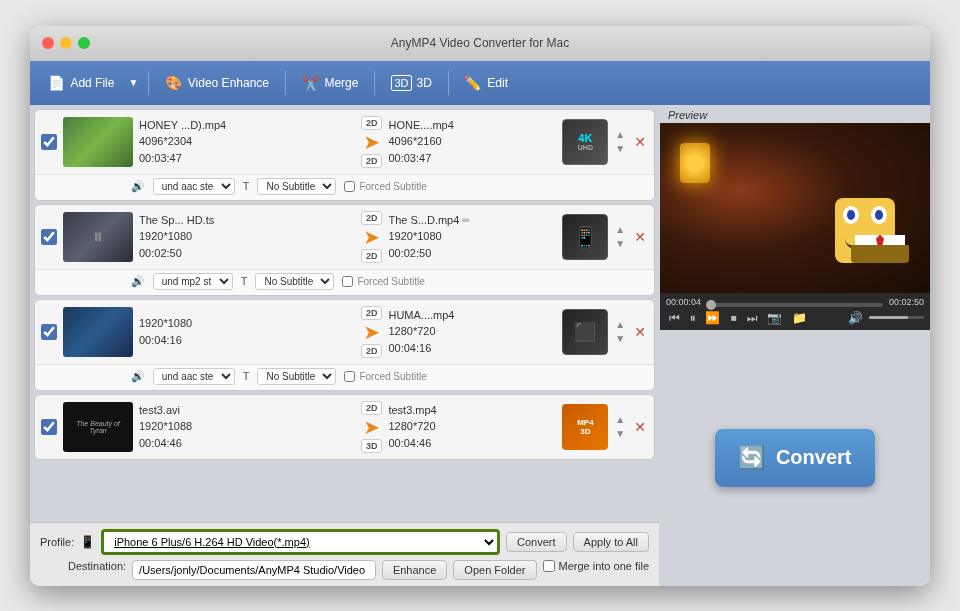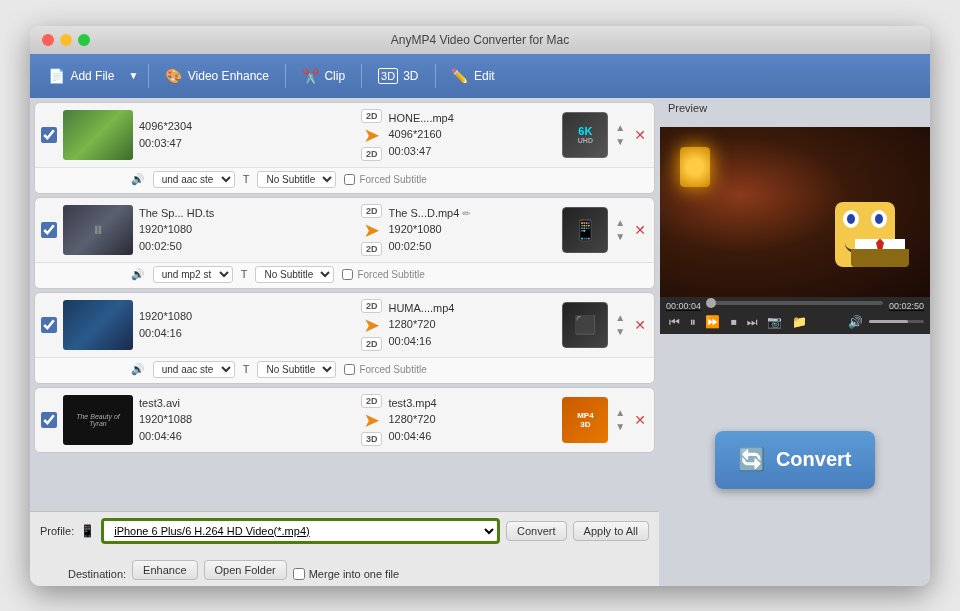--- a/index.html
+++ b/index.html
@@ -19,21 +19,21 @@
       background: #f0f0f0;
       border-radius: 10px;
       box-shadow: 0 8px 30px rgba(0,0,0,0.4);
       display: flex;
       flex-direction: column;
       overflow: hidden;
     }
     
     .title-bar {
       background: linear-gradient(to bottom, #e0e0e0, #c8c8c8);
-      height: 28px;
+      height: 35px;
       display: flex;
       align-items: center;
       padding: 0 12px;
       flex-shrink: 0;
       border-radius: 10px 10px 0 0;
       position: relative;
     }
     .traffic-lights {
       display: flex;
       gap: 6px;
@@ -280,21 +280,21 @@
     .bottom-bar {
       background: #e8e8e8;
       border-top: 1px solid #c0c0c0;
       padding: 6px 10px;
       flex-shrink: 0;
     }
     .profile-row {
       display: flex;
       align-items: center;
       gap: 6px;
-      margin-bottom: 16px;
+      margin-bottom: 5px;
     }
     .profile-label { font-size: 11px; color: #333; font-weight: 500; }
     .profile-phone-icon { font-size: 12px; color: #555; }
     .profile-select {
       flex: 1;
       font-size: 11px;
       padding: 3px 6px;
       border: 3px solid #4d7c0f;
       border-radius: 4px;
       background: white;
@@ -305,21 +305,21 @@
       font-size: 11px;
       padding: 3px 10px;
       border: 1px solid #bbb;
       border-radius: 4px;
       background: linear-gradient(to bottom, #f5f5f5, #e0e0e0);
       cursor: pointer;
       color: #333;
     }
     .dest-row {
       display: flex;
-      align-items: flex-end;
+      align-items: flex-start;
       gap: 6px;
       padding-left: 28px;
     }
     .dest-label { font-size: 11px; color: #333; font-weight: 500; }
     .dest-input {
       flex: 1;
       font-size: 11px;
       padding: 3px 6px;
       border: 1px solid #bbb;
       border-radius: 4px;
@@ -347,22 +347,23 @@
     .right-panel {
       width: 270px;
       background: #d0d4da;
       display: flex;
       flex-direction: column;
       flex-shrink: 0;
     }
     .preview-label {
       font-size: 11px;
       color: #333;
-      padding: 4px 8px 13px;
+      padding: 4px 8px 2px;
       font-weight: 500;
+      font-style: italic;
     }
     .preview-video {
       width: 100%;
       height: 170px;
       background: #000;
       position: relative;
       overflow: hidden;
     }
     .preview-scene {
       width: 100%;
@@ -454,23 +455,22 @@
     }
     .video-controls {
       background: #2a2a2a;
       padding: 4px 6px;
       display: flex;
       flex-direction: column;
       gap: 3px;
     }
     .progress-row {
       display: flex;
-      align-items: flex-start;
+      align-items: flex-end;
       gap: 6px;
-      text-decoration: underline;
     }
     .time-text {
       font-size: 9px;
       color: #ccc;
       white-space: nowrap;
     }
     .progress-bar-container {
       flex: 1;
       height: 4px;
       background: #555;
@@ -575,21 +575,21 @@
     </button>
     <button class="add-btn-arrow">▼</button>
     <div class="toolbar-divider"></div>
     <button class="toolbar-btn">
       <span class="toolbar-icon">🎨</span>
       <span>Video Enhance</span>
     </button>
     <div class="toolbar-divider"></div>
     <button class="toolbar-btn">
       <span class="toolbar-icon">✂️</span>
-      <span>Clip</span>
+      <span>Merge</span>
     </button>
     <div class="toolbar-divider"></div>
     <button class="toolbar-btn">
       <span class="toolbar-icon" style="font-size:11px;border:1px solid white;padding:1px 2px;border-radius:2px;">3D</span>
       <span>3D</span>
     </button>
     <div class="toolbar-divider"></div>
     <button class="toolbar-btn">
       <span class="toolbar-icon">✏️</span>
       <span>Edit</span>
@@ -599,37 +599,38 @@
   <div class="main-content">
 
     <div class="left-panel">
       <div class="file-list">
 
         <div class="file-item">
           <div class="file-item-main">
             <input type="checkbox" class="file-checkbox" checked="" style="">
             <div class="thumb-nature file-thumb"></div>
             <div class="file-info">
+              <div>HONEY ...D).mp4</div>
               <div>4096*2304</div>
               <div>00:03:47</div>
             </div>
             <div class="arrow-area">
               <span class="mode-badge">2D</span>
               <span class="arrow-icon">➤</span>
               <span class="mode-badge">2D</span>
             </div>
             <div class="output-info">
               <div class="output-name-row">
                 <span>HONE....mp4</span>
               </div>
               <div>4096*2160</div>
               <div>00:03:47</div>
             </div>
             <div class="format-badge badge-4k">
-              <span style="font-size:11px;color:#00e5ff;font-weight:bold;">6K</span>
+              <span style="font-size:11px;color:#00e5ff;font-weight:bold;">4K</span>
               <span style="font-size:7px;color:#aaa;">UHD</span>
             </div>
             <div class="scroll-btns">
               <button class="scroll-btn">▲</button>
               <button class="scroll-btn">▼</button>
             </div>
             <button class="close-btn">✕</button>
           </div>
           <div class="file-item-sub">
             <span style="font-size:11px;color:#555;">🔊</span>
@@ -781,20 +782,21 @@
           <span class="profile-label">Profile:</span>
           <span class="profile-phone-icon">📱</span>
           <select class="profile-select">
             <option>iPhone 6 Plus/6 H.264 HD Video(*.mp4)</option>
           </select>
           <button class="settings-btn">Convert</button>
           <button class="apply-btn">Apply to All</button>
         </div>
         <div class="dest-row">
           <span class="dest-label">Destination:</span>
+          <input type="text" class="dest-input" value="/Users/jonly/Documents/AnyMP4 Studio/Video" style="">
           <button class="browse-btn">Enhance</button>
           <button class="open-btn">Open Folder</button>
           <label class="merge-label">
             <input type="checkbox" class="merge-check" style="">
             <span>Merge into one file</span>
           </label>
         </div>
       </div>
     </div>
 

